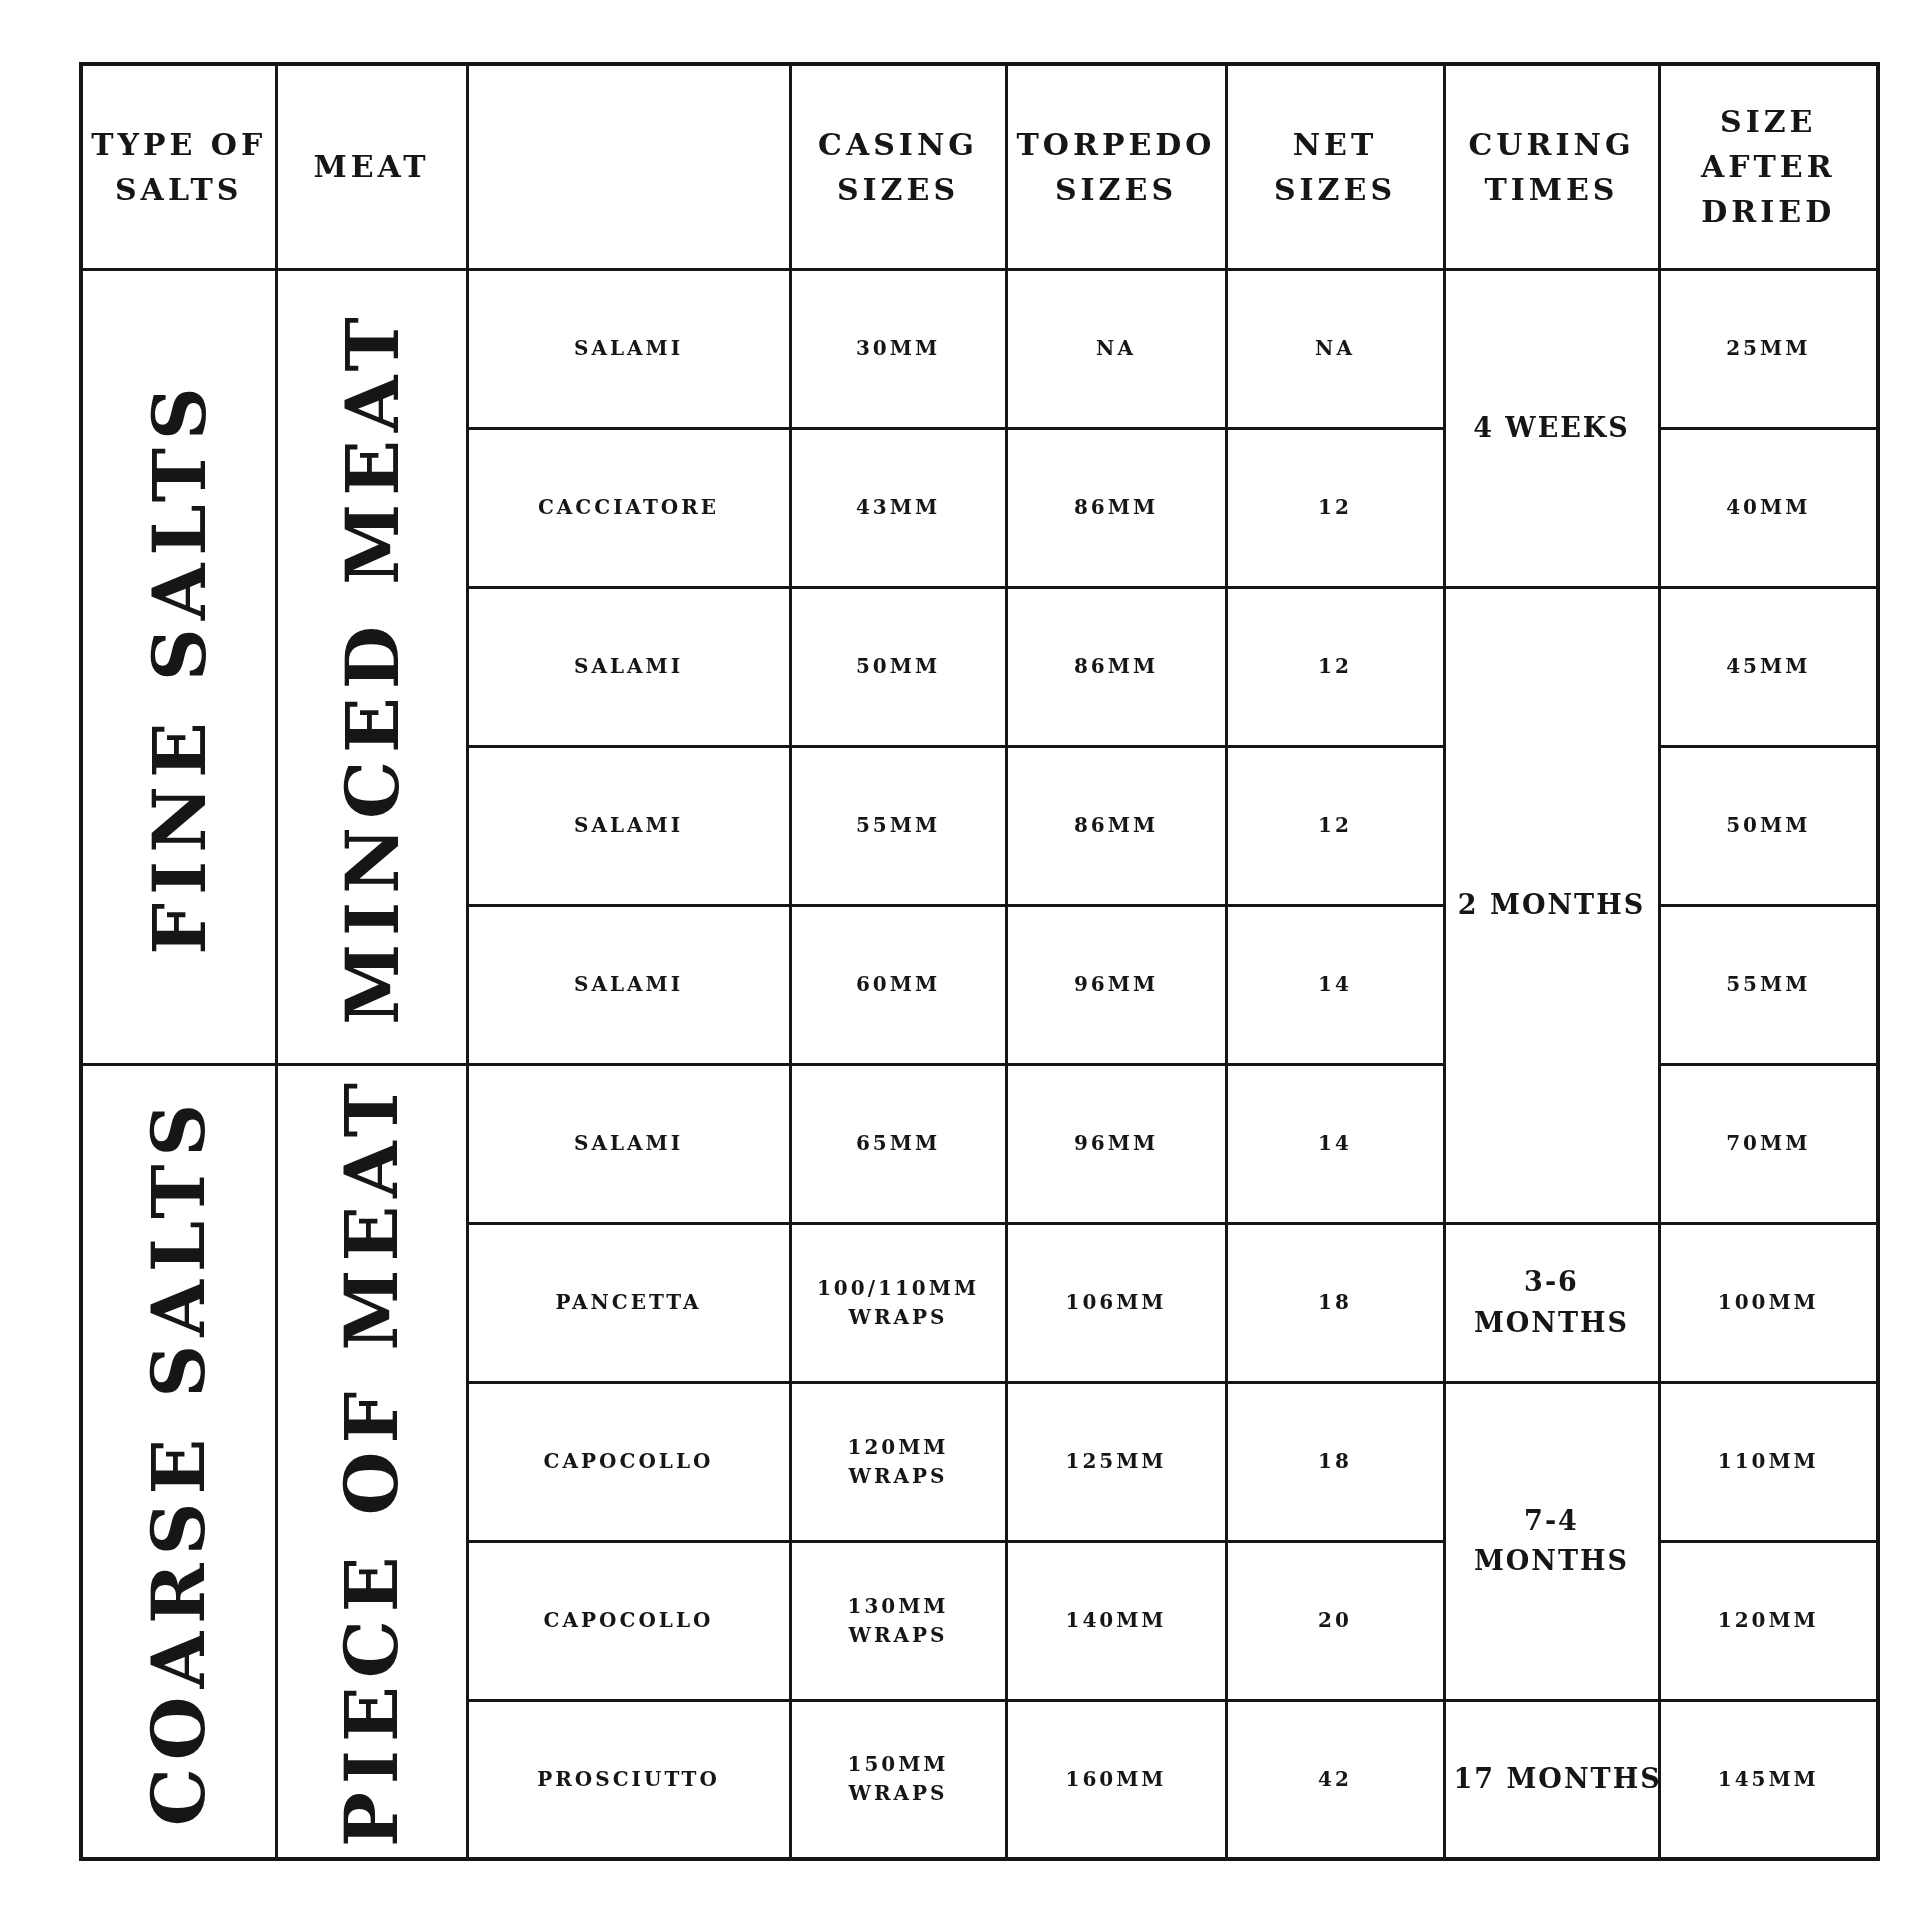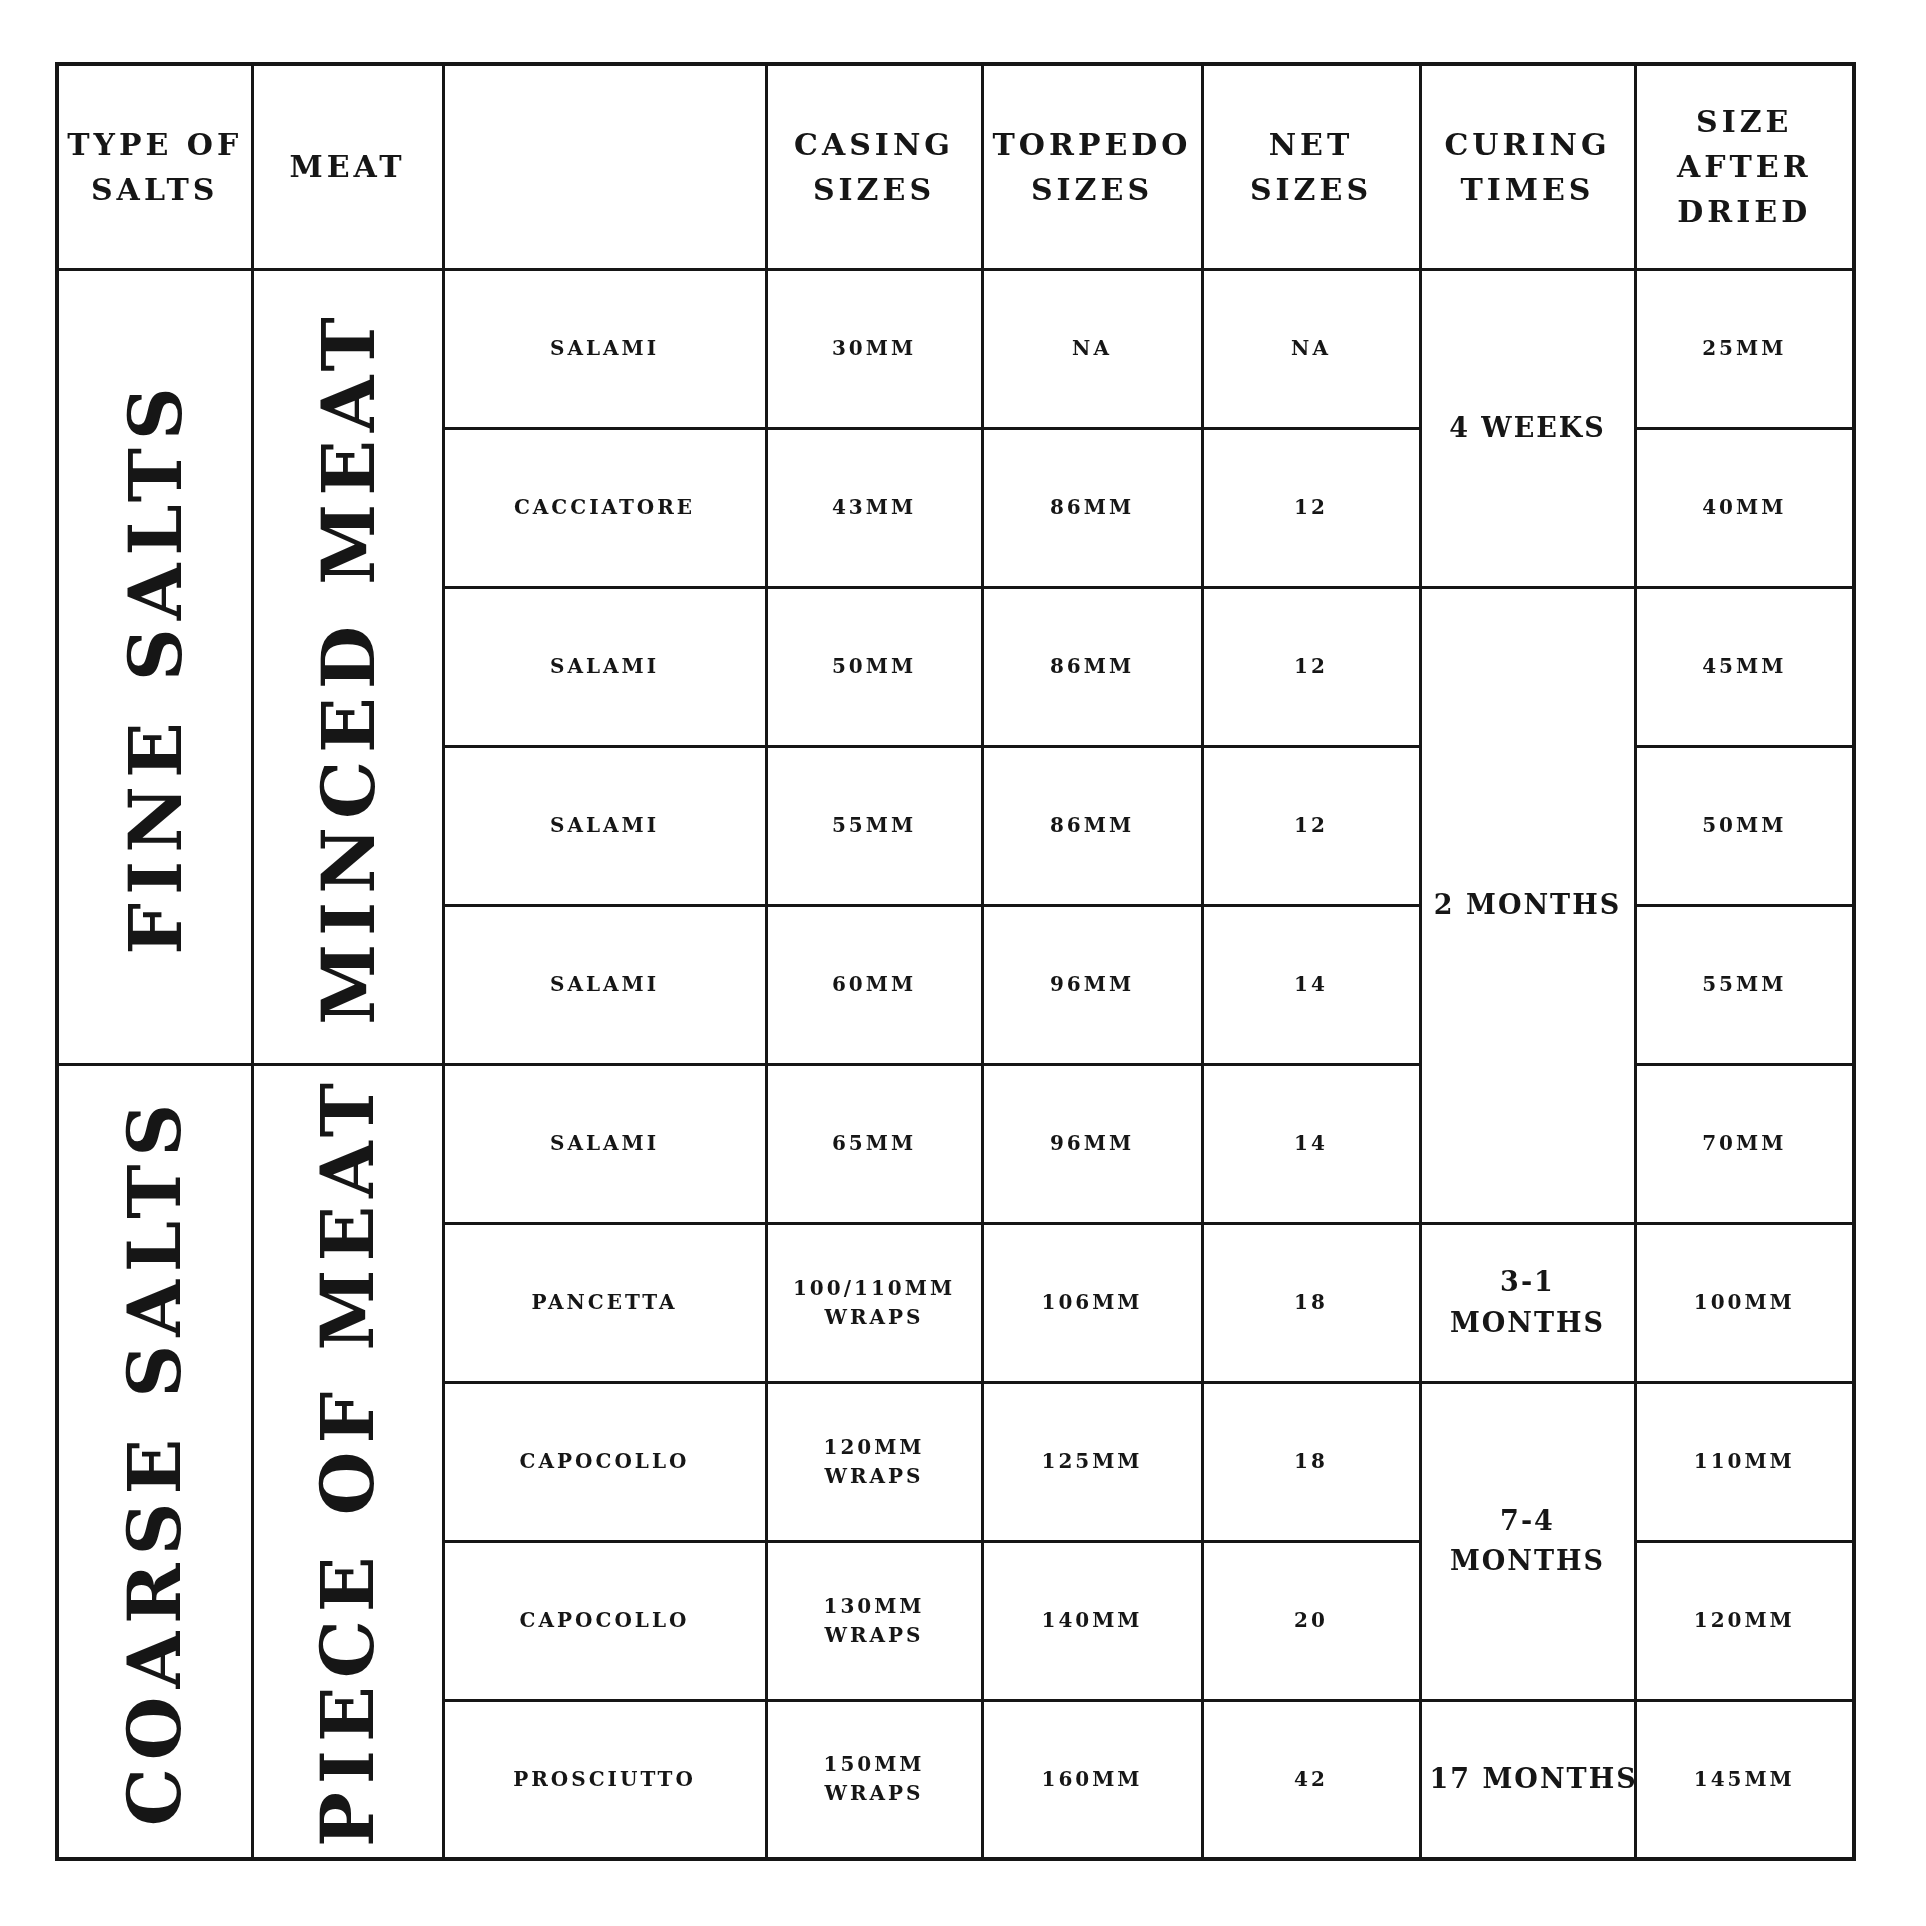--- a/index.html
+++ b/index.html
@@ -6,21 +6,21 @@
   .page {
     position: relative;
     width: 1927px;
     height: 1927px;
     background: #ffffff;
     font-family: "DejaVu Serif", "Liberation Serif", serif;
     color: #161616;
   }
   table.curing-table {
     position: absolute;
-    left: 55px;
+    left: 79px;
     top: 62px;
     width: 1796px;
     border-collapse: collapse;
     table-layout: fixed;
     border: 4px solid #161616;
     background: #eab308;
   }
   col.c-salt    { width: 195px; }
   col.c-meat    { width: 191px; }
   col.c-product { width: 323px; }
@@ -180,21 +180,21 @@
       <td class="val">14</td>
       <td class="val">70MM</td>
     </tr>
 
     <tr class="data-row">
       <td class="val">PANCETTA</td>
       <td class="val">100/110MM
 WRAPS</td>
       <td class="val">106MM</td>
       <td class="val">18</td>
-      <td class="curing">3-1
+      <td class="curing">3-6
 MONTHS</td>
       <td class="val">100MM</td>
     </tr>
 
     <tr class="data-row">
       <td class="val">CAPOCOLLO</td>
       <td class="val">120MM
 WRAPS</td>
       <td class="val">125MM</td>
       <td class="val">18</td>

